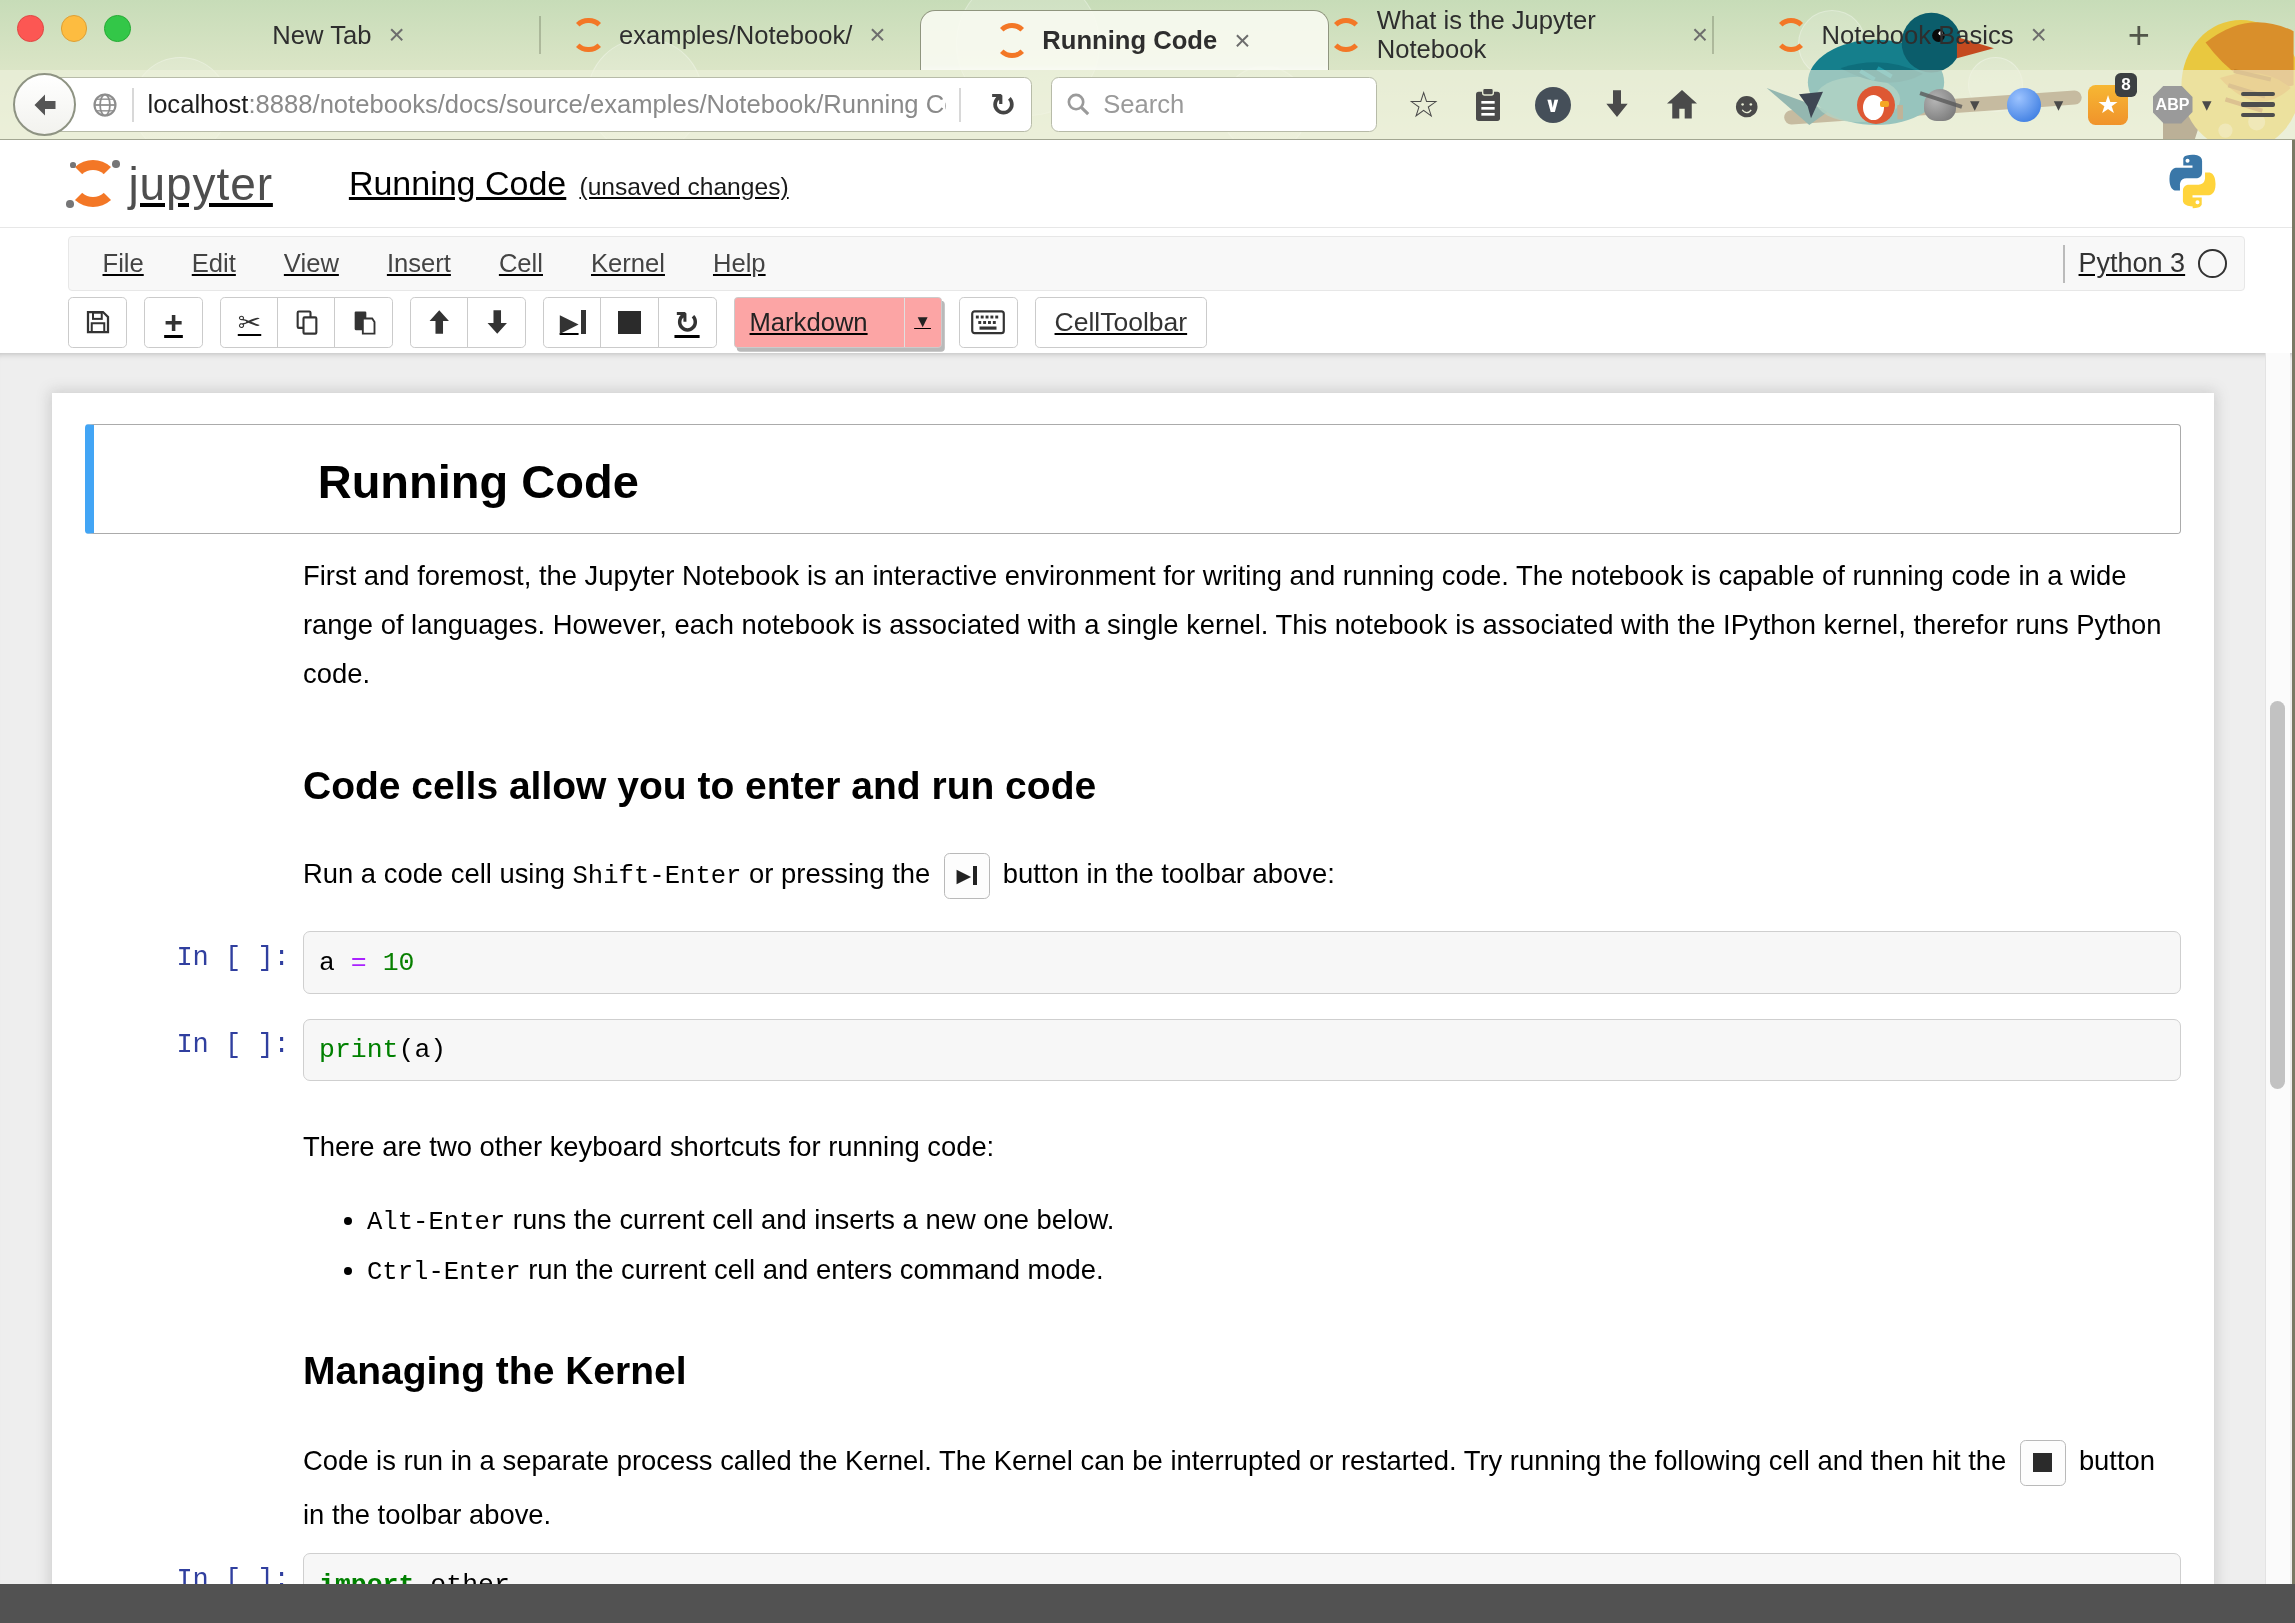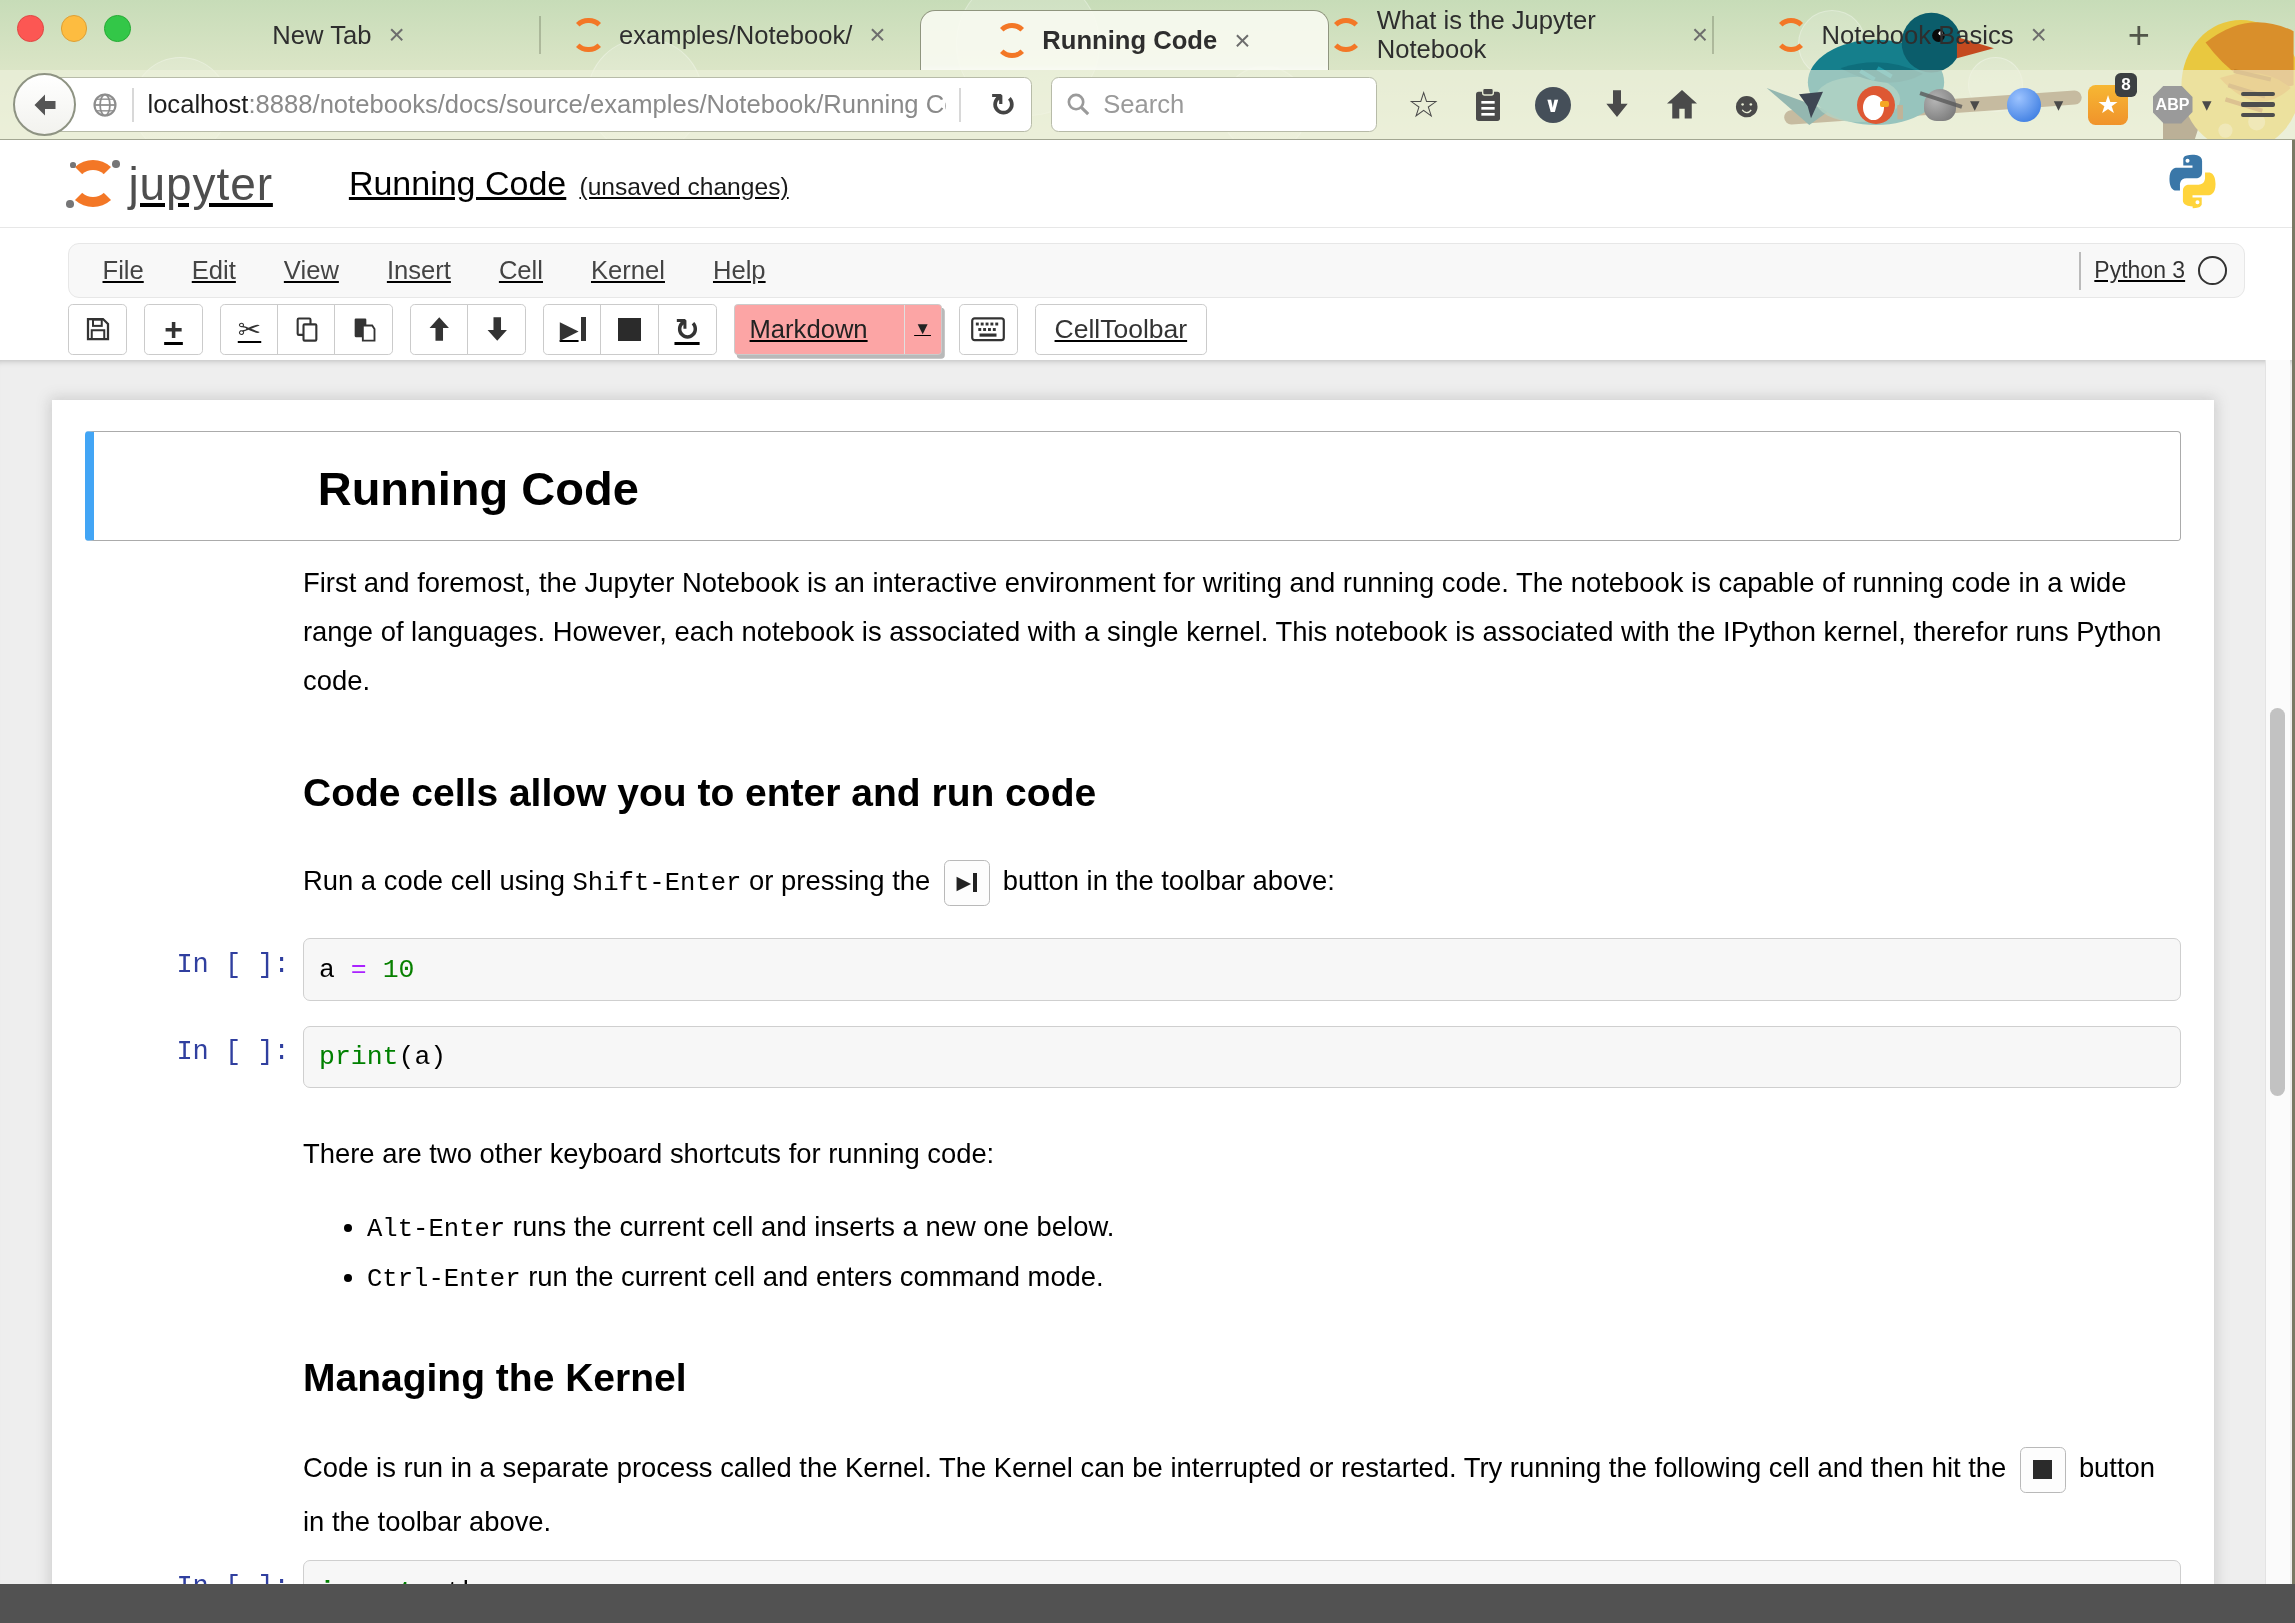--- a/index.html
+++ b/index.html
@@ -53,25 +53,25 @@
   .page{position:relative;width:100%;height:1484px;background:#fff;text-decoration:underline;}
   .nb-header{position:relative;height:87px;border-bottom:0.9px solid #e7e7e7;display:flex;align-items:center;}
   .jlogo{display:flex;align-items:center;margin-left:68px;gap:9.5px;}
   .jarcs{position:relative;width:51px;height:47px;}
   .jarcs .arc{position:absolute;left:0;top:0;width:30px;height:26.5px;border:10.4px solid #f37726;border-left-color:transparent;border-right-color:transparent;border-radius:50%;}
   .jarcs .dot{position:absolute;width:7.6px;height:7.6px;border-radius:50%;background:#767677;}
   .jlogo .jtext{font-size:46px;color:#4e4e4e;letter-spacing:0.9px;}
   .nb-title{margin-left:76px;font-size:34px;color:#000;display:flex;align-items:baseline;gap:13.2px;}
   .nb-title .sub{font-size:24.6px;color:#1a1a1a;}
   .pylogo{position:absolute;right:74px;top:11.4px;}
-  .nb-menubar{margin:15px 51px 0 68px;height:55px;background:#f8f8f8;border:0.9px solid #e7e7e7;border-radius:11px;display:flex;align-items:center;padding:0 9.5px;box-sizing:border-box;}
+  .nb-menubar{margin:8px 51px 0 68px;height:55px;background:#f8f8f8;border:0.9px solid #e7e7e7;border-radius:4px;display:flex;align-items:center;padding:0 9.5px;box-sizing:border-box;}
   .menu-item{font-size:25.6px;color:#444;padding:0 24px;}
   .kernel-ind{margin-left:auto;display:flex;align-items:center;gap:13.2px;padding-right:7.6px;}
   .kernel-ind .ksep{width:1.9px;height:38px;background:#bbb;}
-  .kernel-ind .kname{font-size:23px;color:#333;}
+  .kernel-ind .kname{font-size:27px;color:#333;}
   .kcircle{width:24.6px;height:24.6px;border-radius:50%;border:2.8px solid #333;background:transparent;}
   .nb-toolbar{height:62px;display:flex;align-items:center;padding-left:68px;gap:17px;}
   .tbtn{height:51px;min-width:59px;background:#fff;border:1.9px solid #cbcbcb;border-radius:4.7px;display:flex;align-items:center;justify-content:center;box-sizing:border-box;color:#333;}
   .tgroup{display:flex;}
   .tgroup .tbtn{border-radius:0;margin-left:-1.9px;}
   .tgroup .tbtn:first-child{border-radius:4.7px 0 0 4.7px;margin-left:0;}
   .tgroup .tbtn:last-child{border-radius:0 4.7px 4.7px 0;}
   .tbtn .txt{font-size:32px;font-weight:bold;}
   .stepfwd{display:flex;align-items:center;gap:2.8px;}
   .stepfwd .tri{font-size:24.6px;}

